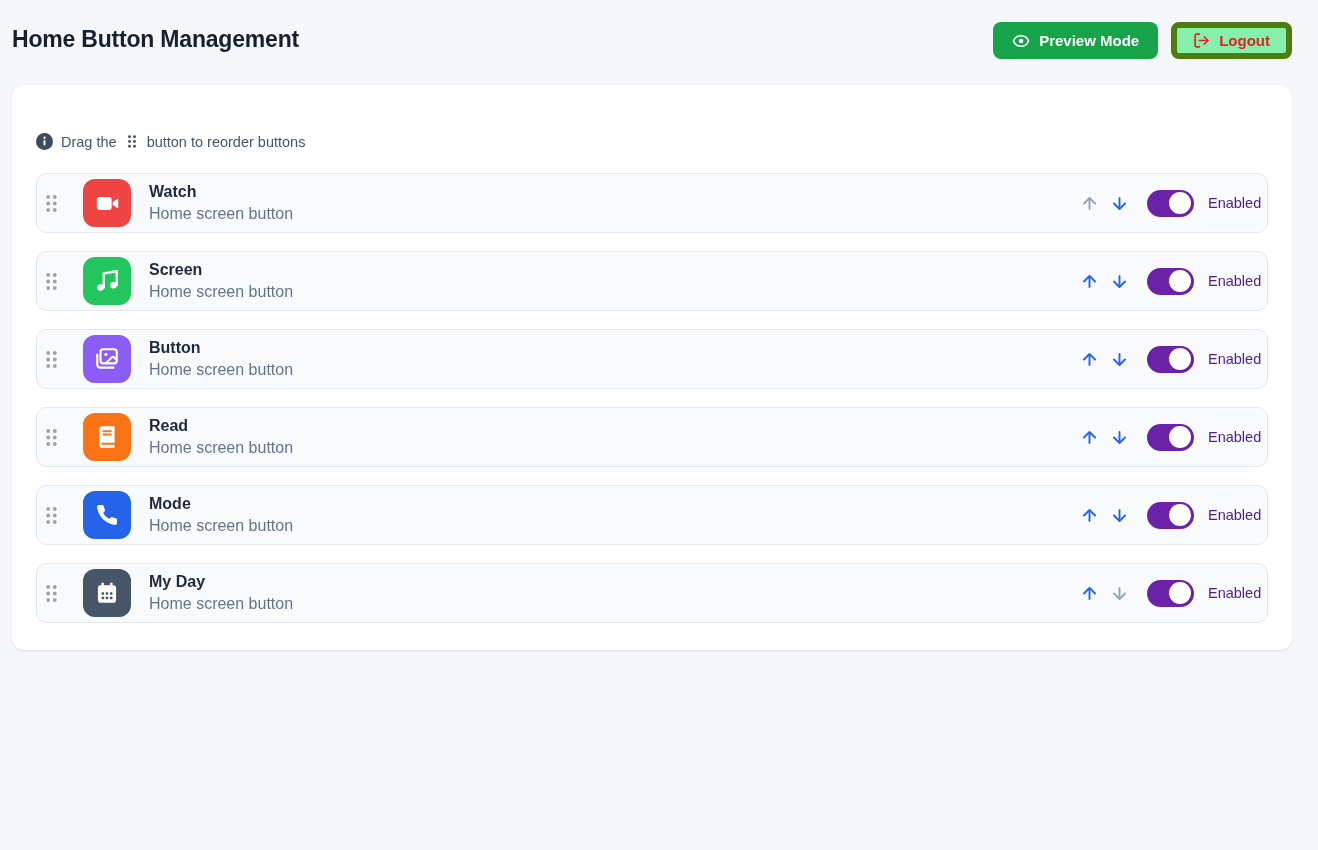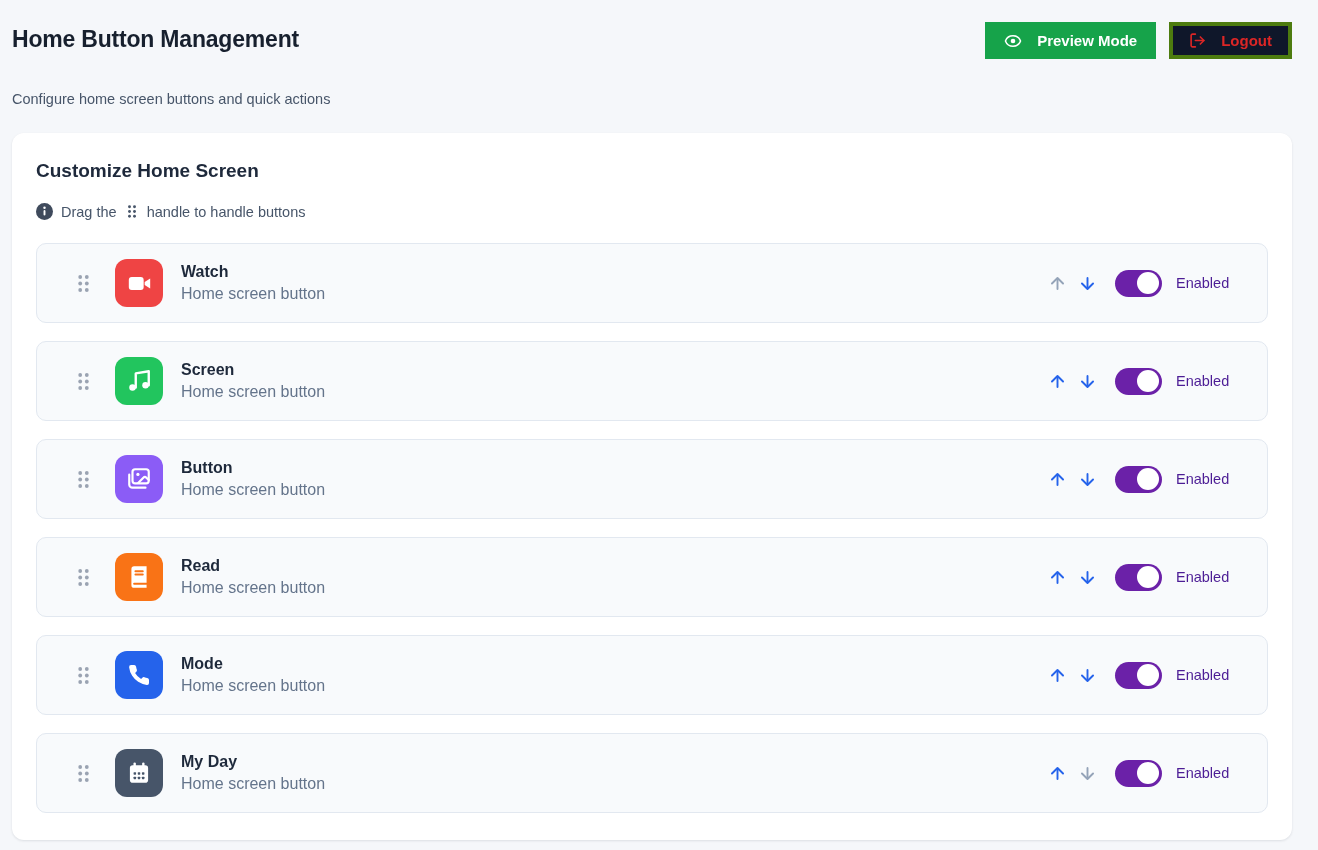--- a/index.html
+++ b/index.html
@@ -10,36 +10,36 @@
     font-family:"Liberation Sans", sans-serif;
     color:#1e293b;
     overflow:hidden;
   }
   .page { padding:22px 26px 0 12px; }
 
   
   .header-bar { display:flex; justify-content:space-between; align-items:flex-start; }
   .page-title { font-size:23px; font-weight:700; color:#17202e; letter-spacing:-.2px; margin:4px 0 0 0; }
   .header-actions { display:flex; align-items:center; gap:13px; }
-  .btn { display:inline-flex; align-items:center; gap:15px; height:37px; border-radius:0;
+  .btn { display:inline-flex; align-items:center; gap:9px; height:37px; border-radius:8px;
          font-size:15px; font-weight:600; cursor:pointer; font-family:inherit; }
   .btn-preview { background:#16a34a; color:#fff; border:none; padding:0 19px; }
-  .btn-logout  { background:#0f172a; color:#dc2626; border:4px solid #4d7c0f; padding:0 16px; }
+  .btn-logout  { background:#86efac; color:#dc2626; border:6px solid #4d7c0f; padding:0 16px; }
   .page-subtitle { margin-top:32px; font-size:14.5px; color:#475569; }
 
   
   .card { background:#fff; border-radius:12px; margin-top:26px; padding:27px 24px 27px;
           box-shadow:0 1px 3px rgba(16,24,40,.07), 0 1px 2px rgba(16,24,40,.04); }
   .card-title { font-size:19px; font-weight:700; color:#1e293b; margin:0; }
   .hint { display:flex; align-items:center; gap:8px; margin-top:21px; color:#475569; font-size:14.5px;text-align:right; }
   .hint .mini-grip { display:flex; margin:0 1px; }
 
   
   .rows { display:flex; flex-direction:column; gap:18px; margin-top:23px; }
-  .row { display:flex; align-items:center; height:80px; padding:0 37px;
+  .row { display:flex; align-items:center; height:60px; padding:0 5px;
          background:#f8fafc; border:1px solid #e2e8f0; border-radius:10px; }
   .grip { display:flex; margin-right:22px; cursor:grab; border:none; background:none; padding:2px; }
   .app-icon { width:48px; height:48px; border-radius:12px; display:flex;
               align-items:center; justify-content:center; margin-right:18px; flex:none; }
   .row-text .title { font-size:16px; font-weight:600; color:#1e293b; }
   .row-text .desc  { font-size:16px; color:#64748b; margin-top:4px; }
   .row-actions { margin-left:auto; display:flex; align-items:center; }
   .arrow-btn { background:none; border:none; padding:2px; display:flex; color:#2563eb; cursor:pointer; }
   .arrow-btn + .arrow-btn { margin-left:7px; }
   .arrow-btn.disabled { color:#94a3b8; cursor:default; }
@@ -74,24 +74,22 @@
             <path d="M9 21H5a2 2 0 0 1-2-2V5a2 2 0 0 1 2-2h4"></path>
             <path d="m16 17 5-5-5-5"></path>
             <path d="M21 12H9"></path>
           </svg>
         </span>
         <span>Logout</span>
       </button>
     </div>
   </div>
 
-  <div class="page-subtitle">Configure home screen buttons and quick actions</div>
 
   <div class="card">
-    <h2 class="card-title">Customize Home Screen</h2>
 
     <div class="hint">
       <span style="display:flex">
         <svg width="17" height="17" viewBox="0 0 16 16">
           <circle cx="8" cy="8" r="8" fill="#3f4a5c"></circle>
           <circle cx="8" cy="4.4" r="1.15" fill="#fff"></circle>
           <rect x="7.1" y="6.7" width="1.8" height="5.1" rx="0.9" fill="#fff"></rect>
         </svg>
       </span>
       <span>Drag the</span>
@@ -100,21 +98,21 @@
           <g fill="#475569">
             <circle cx="3.5" cy="2.8" r="1.45"></circle>
               <circle cx="8.5" cy="2.8" r="1.45"></circle>
             <circle cx="3.5" cy="7.5" r="1.45"></circle>
               <circle cx="8.5" cy="7.5" r="1.45"></circle>
             <circle cx="3.5" cy="12.2" r="1.45"></circle>
               <circle cx="8.5" cy="12.2" r="1.45"></circle>
           </g>
         </svg>
       </span>
-      <span>handle to handle buttons</span>
+      <span>button to reorder buttons</span>
     </div>
 
     <div class="rows">
 
       <div class="row">
         <button class="grip">
           <svg width="15" height="21" viewBox="0 0 15 21">
               <g fill="#9aa3b2">
             <circle cx="4.2" cy="4" r="1.9"></circle>
                 <circle cx="10.8" cy="4" r="1.9"></circle>

